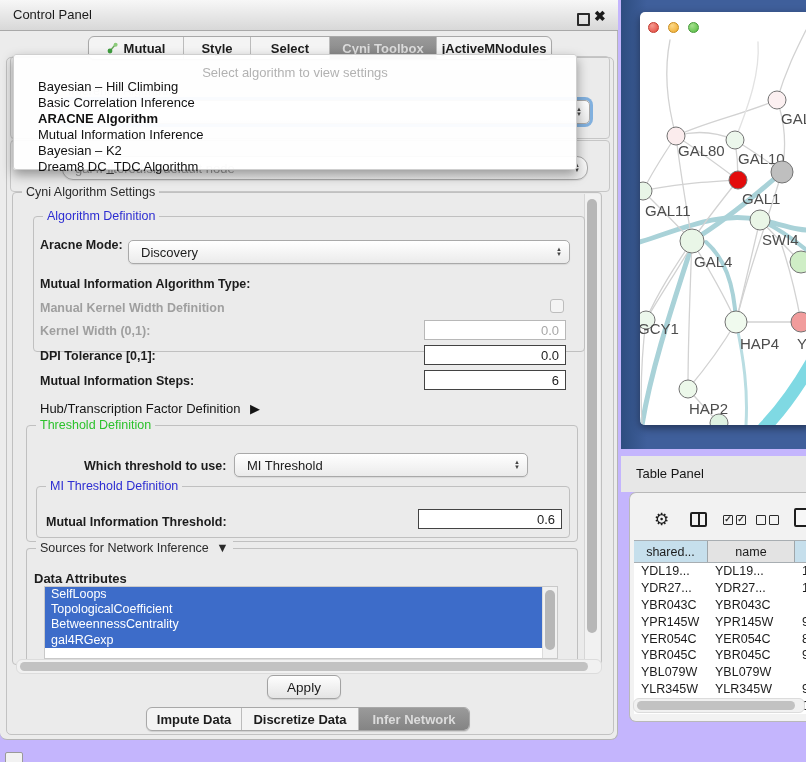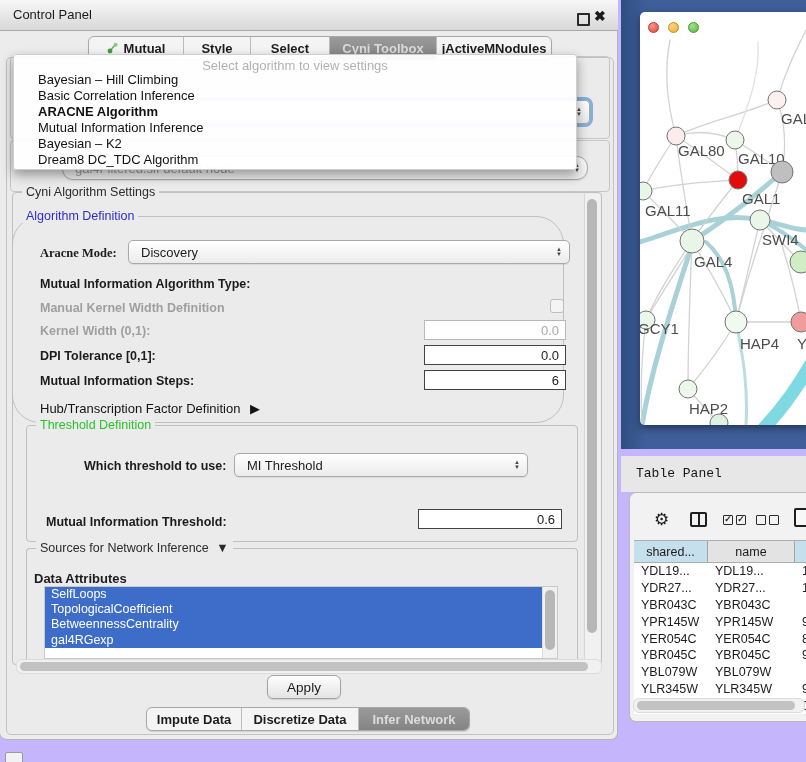--- a/index.html
+++ b/index.html
@@ -35,21 +35,21 @@
          box-sizing:border-box;display:flex;align-items:center;font-size:13px;padding:0 24px 0 12px;
          box-shadow:0 1px 1px rgba(0,0,0,.08);}
   .combo .arrows{position:absolute;right:7px;top:50%;transform:translateY(-50%);display:flex;flex-direction:column;
                  line-height:5px;font-size:6px;color:#444;}
   .combo.focusring{box-shadow:0 0 0 3px rgba(93,156,217,.75);}
   .combo.ghost{color:#9a9a9a;}
 
   
   .popup{left:13px;top:54px;width:562px;height:114px;background:rgba(255,255,255,.95);
          border:1px solid #cfcfcf;border-radius:3px;box-shadow:0 5px 12px rgba(0,0,0,.38);z-index:30;}
-  .popup .phead{text-align:center;font-size:13px;color:#b2b2b2;padding-top:3px;height:14px;}
+  .popup .phead{text-align:center;font-size:13px;color:#b2b2b2;padding-top:10px;height:14px;}
   .popup .pitem{font-size:13px;color:#111;padding-left:24px;height:16.1px;line-height:16.1px;white-space:nowrap;}
   .popup .pitem.bold{font-weight:bold;}
 
   
   .fs{border:1px solid #c0c0c0;border-radius:4px;box-sizing:border-box;}
   .fs>.legend{position:absolute;top:-8px;left:9px;background:#ebebeb;padding:0 4px;font-size:12.5px;color:#2b2b2b;white-space:nowrap;}
   .legend.blue{color:#2d2dd2;}
   .legend.green{color:#2cc22c;}
 
   .lbl{font-size:12.5px;font-weight:bold;color:#1c1c1c;white-space:nowrap;}
@@ -74,21 +74,21 @@
   
   .net-frame{left:621px;top:0;width:185px;height:449px;background:linear-gradient(90deg,#2e4d80,#3f5f9b 14%);}
   .net-window{left:640px;top:12px;width:170px;height:413px;background:#fff;border-radius:5px 0 0 5px;
               box-shadow:0 3px 9px rgba(0,0,0,.45);overflow:hidden;}
   .tl{width:11px;height:11px;border-radius:50%;box-sizing:border-box;}
   .tl.red{background:radial-gradient(circle at 35% 30%,#f49a90,#e3453a);border:1px solid #c03a30;}
   .tl.yellow{background:radial-gradient(circle at 35% 30%,#fbd98a,#f0a827);border:1px solid #c98d1e;}
   .tl.green{background:radial-gradient(circle at 35% 30%,#a5e08e,#51ba3c);border:1px solid #46993a;}
 
   .tp-bar{left:621px;top:456px;width:185px;height:36px;background:#e7e7e7;}
-  .tp-title{left:636px;top:466px;font-size:13px;color:#161616;font-family:Liberation Mono, monospace;}
+  .tp-title{left:636px;top:466px;font-size:13px;color:#161616;}
   .tbl-container{left:629px;top:492px;width:177px;height:230px;background:#f2f2f2;border:1px solid #b9b9b9;
                  border-radius:7px 0 0 7px;border-right:none;box-sizing:border-box;overflow:hidden;}
   .tb-icon{color:#1e1e1e;}
   .colicon{width:17px;height:15px;border:2px solid #1e1e1e;border-radius:2px;box-sizing:border-box;}
   .colicon::after{content:"";position:absolute;left:6px;top:0;width:2px;height:11px;background:#1e1e1e;}
   .cb{width:10px;height:10px;border:1.6px solid #2a2a2a;border-radius:1px;box-sizing:border-box;font-size:9px;
       line-height:7px;text-align:center;font-weight:bold;color:#2a2a2a;}
   .docicon{width:15px;height:19px;border:2px solid #1e1e1e;border-radius:2px;background:#f7f7f7;box-sizing:border-box;}
   .tbl{left:634px;top:540px;width:172px;background:#fff;font-size:12.5px;}
   .tbl .hrow{display:flex;height:21px;border-top:1px solid #a8aeb2;border-bottom:1px solid #a8aeb2;}
@@ -160,24 +160,24 @@
     </div>
 
     <div class="abs fs" style="left:12px;top:192px;width:590px;height:473px;">
       <span class="legend">Cyni Algorithm Settings</span>
     </div>
 
     <div class="abs vtrack" style="left:584px;top:194px;width:15px;height:469px;">
       <div class="vthumb" style="position:absolute;left:2px;top:5px;width:10px;height:434px;"></div>
     </div>
 
-    <div class="abs fs" style="left:12px;top:216px;width:552px;height:207px;border-radius:28px;">
+    <div class="abs fs" style="left:33px;top:216px;width:552px;height:136px;">
       <span class="legend blue">Algorithm Definition</span>
     </div>
-    <div class="abs lbl" style="left:40px;top:246px;font-family:Liberation Serif, serif;">Aracne Mode:</div>
+    <div class="abs lbl" style="left:40px;top:238px;">Aracne Mode:</div>
     <div class="abs combo" style="left:128px;top:240px;width:442px;">
       <span>Discovery</span>
       <span class="arrows">▲<br>▼</span>
     </div>
     <div class="abs lbl" style="left:40px;top:277px;">Mutual Information Algorithm Type:</div>
     <div class="abs lbl dis" style="left:40px;top:301px;">Manual Kernel Width Definition</div>
     <div class="abs checkbox" style="left:550px;top:299px;"></div>
     <div class="abs lbl dis" style="left:40px;top:324px;">Kernel Width (0,1):</div>
     <div class="abs tfield dis" style="left:424px;top:320px;width:142px;">0.0</div>
     <div class="abs lbl" style="left:40px;top:349px;">DPI Tolerance [0,1]:</div>
@@ -190,20 +190,23 @@
       <span style="margin-left:6px;">▶</span>
     </div>
 
     <div class="abs fs" style="left:26px;top:425px;width:552px;height:117px;">
       <span class="legend green">Threshold Definition</span>
     </div>
     <div class="abs lbl" style="left:84px;top:459px;">Which threshold to use:</div>
     <div class="abs combo" style="left:234px;top:453px;width:294px;">
       <span>MI Threshold</span>
       <span class="arrows">▲<br>▼</span>
+    </div>
+    <div class="abs fs" style="left:36px;top:486px;width:534px;height:52px;">
+      <span class="legend blue">MI Threshold Definition</span>
     </div>
     <div class="abs lbl" style="left:46px;top:515px;">Mutual Information Threshold:</div>
     <div class="abs tfield" style="left:418px;top:509px;width:144px;">0.6</div>
 
     <div class="abs fs" style="left:26px;top:548px;width:552px;height:114px;border-bottom:none;border-radius:4px 4px 0 0;">
       <span class="legend">
         <span>Sources for Network Inference</span>
         <span style="margin-left:4px;">▼</span>
       </span>
     </div>

